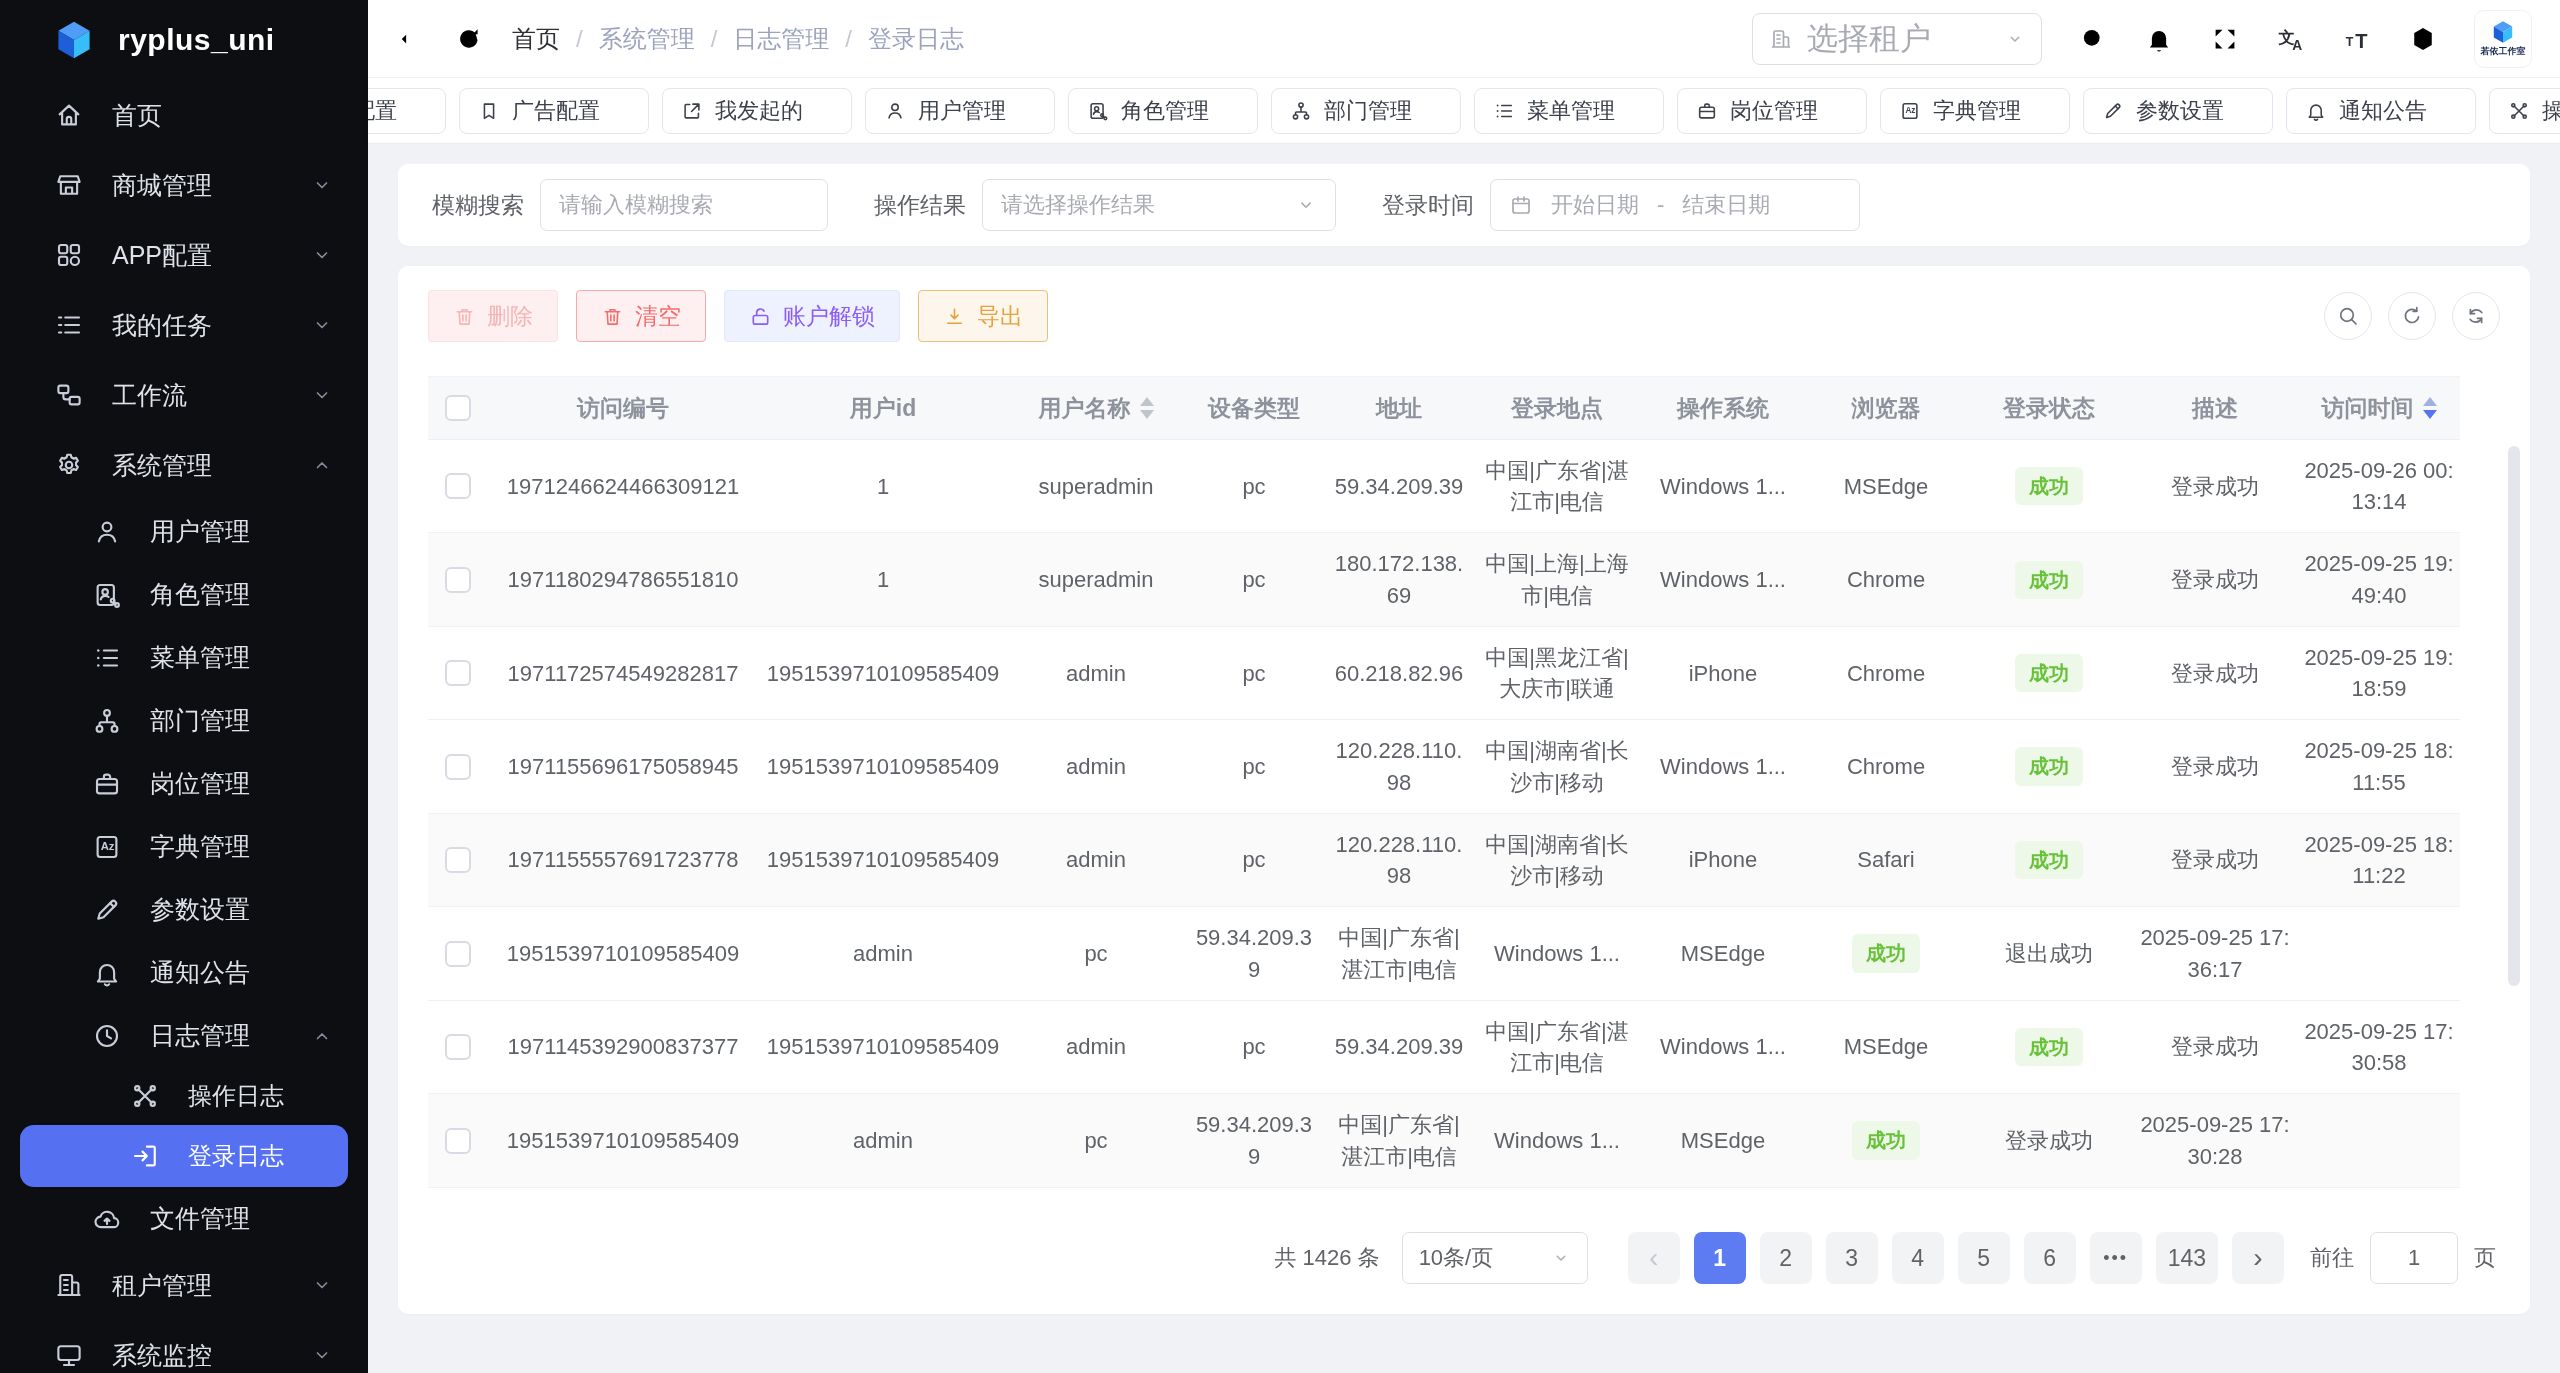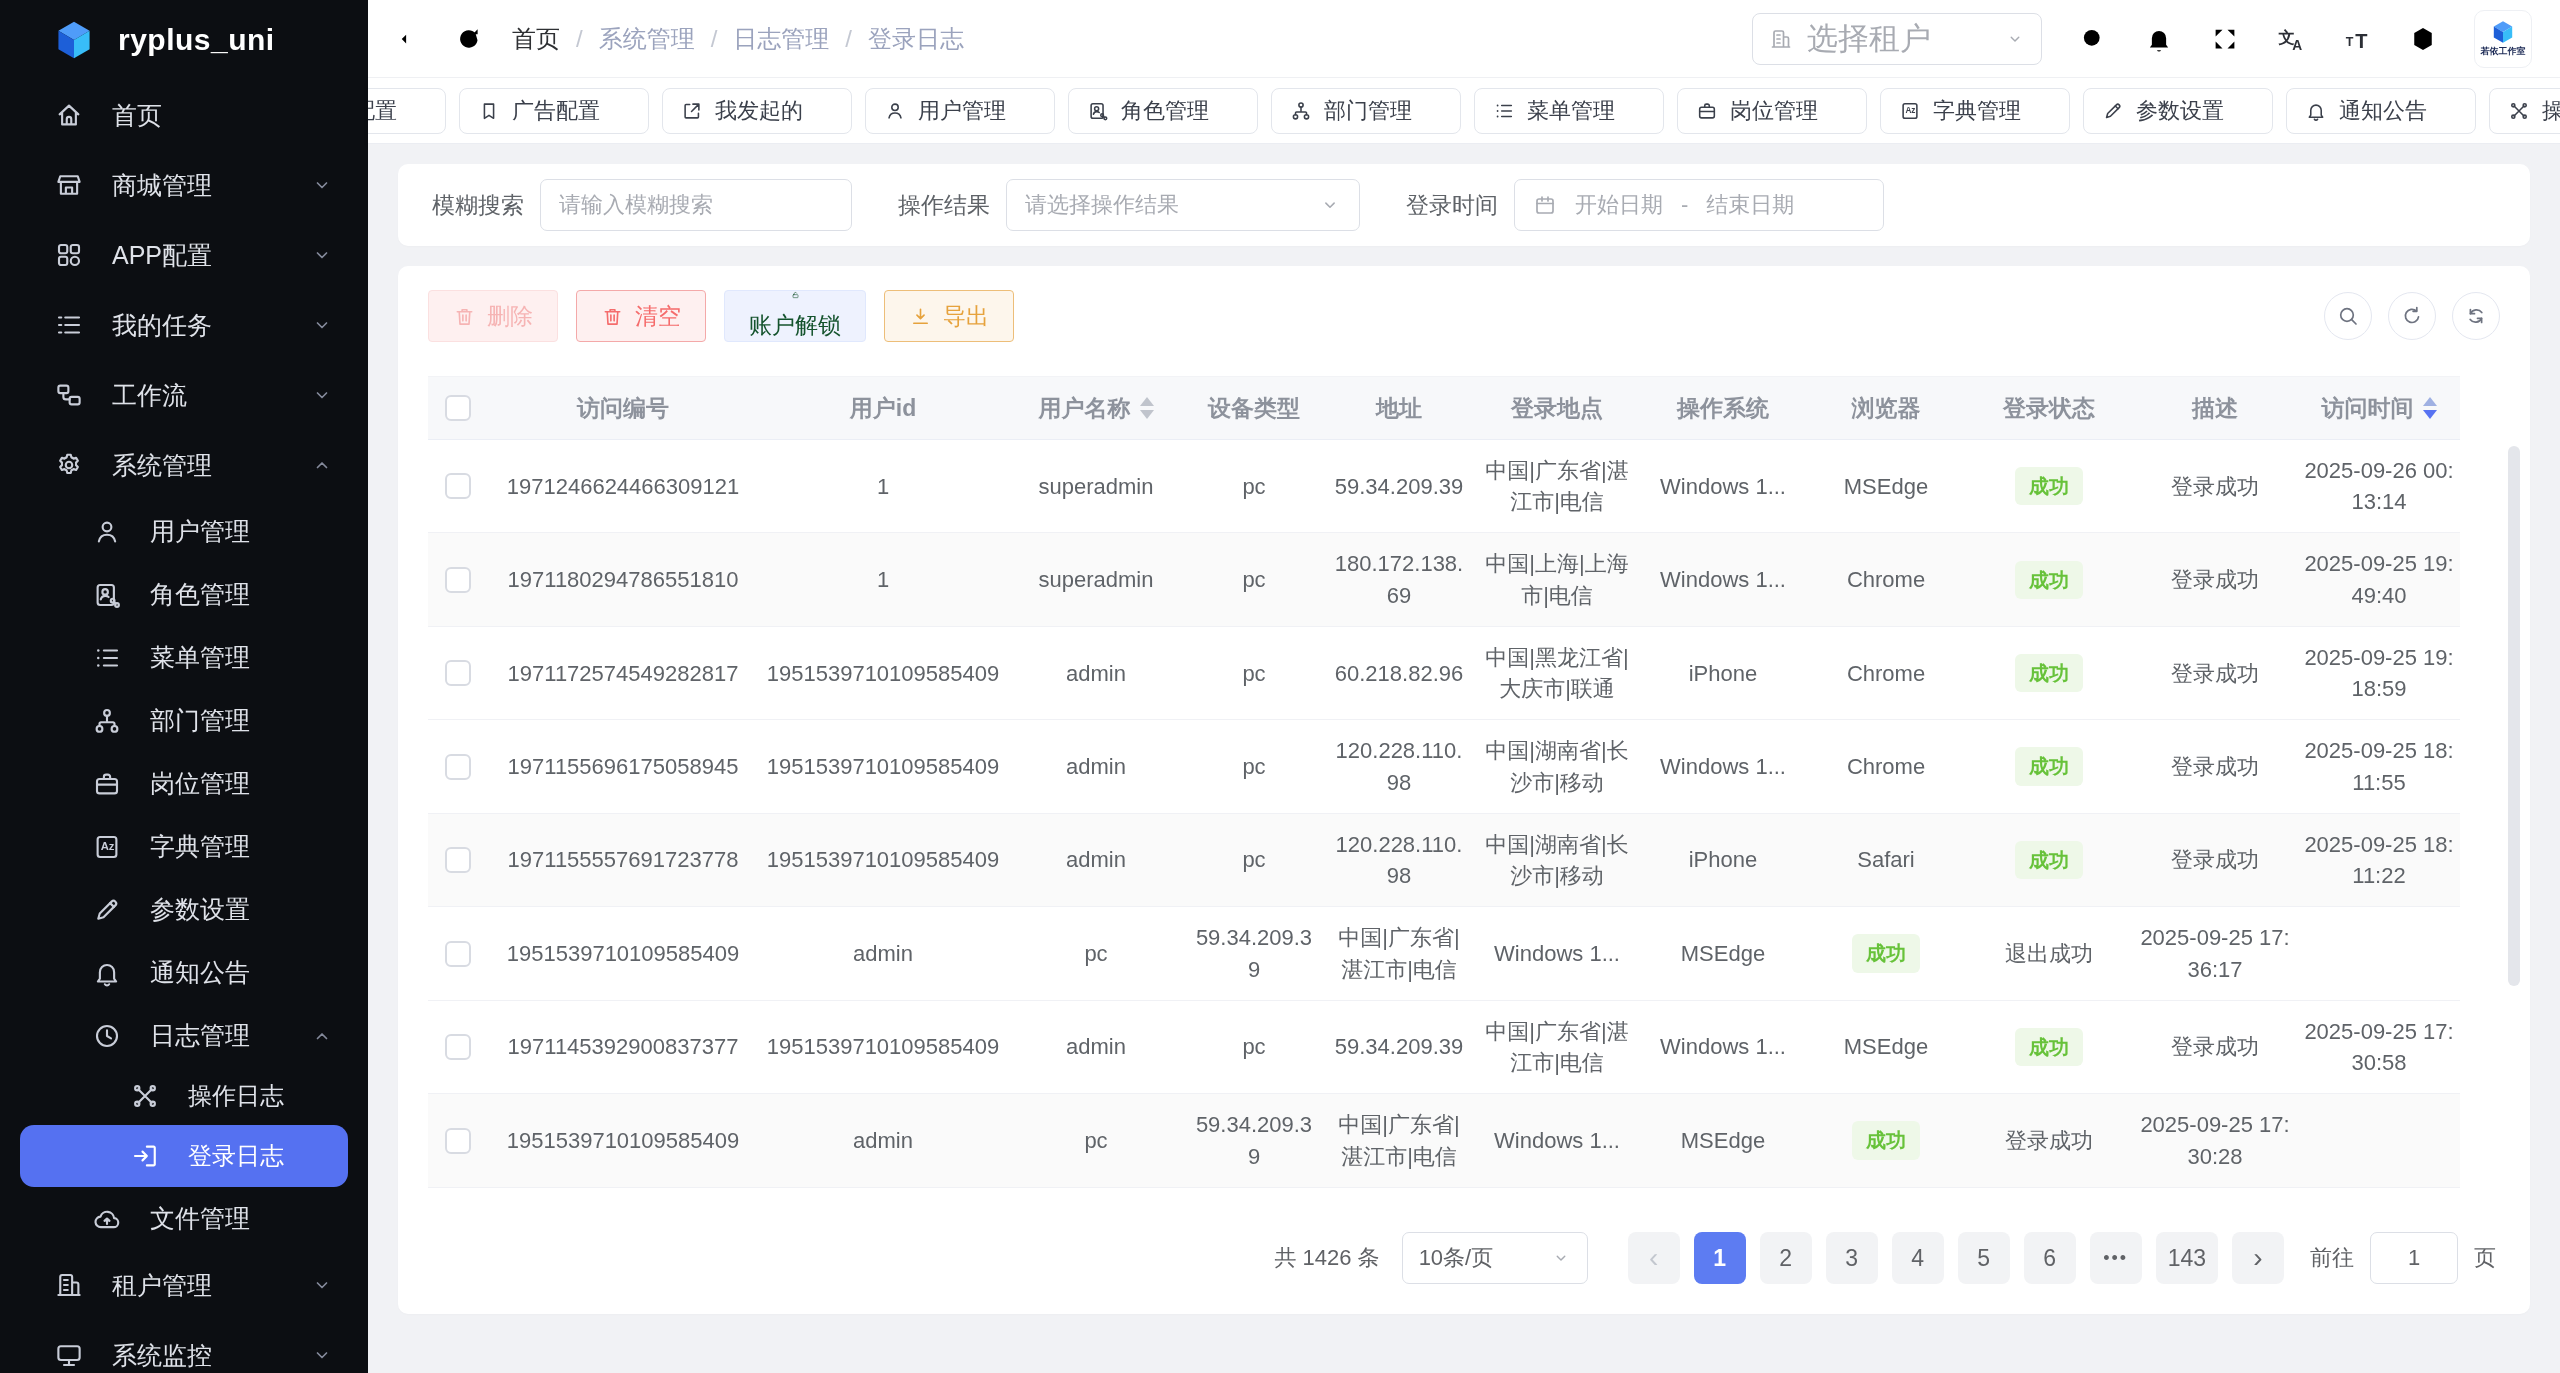--- a/index.html
+++ b/index.html
@@ -45,37 +45,37 @@
   .chip .x { width:18px; height:18px; color:#9aa0ab; }
   .chip.partial { margin-left:-34px; }
 
   
   .page { flex:1; padding:20px 30px 0; background:#f1f2f5; overflow:hidden; }
   .card { background:#ffffff; border-radius:10px; box-shadow:0 1px 2px rgba(0,0,0,.02); }
 
   .filter-card { display:flex; align-items:center; height:82px; padding:0 34px; margin-bottom:20px; }
   .f-label { font-size:23px; color:#5f6368; margin-right:16px; white-space:nowrap; }
   .f-box { height:52px; border:1px solid #dcdfe6; border-radius:7px; display:flex; align-items:center; padding:0 18px; color:#a8abb2; font-size:22px; background:#fff; }
-  .f-input { width:312px; margin-right:46px; }
+  .f-input { width:288px; margin-right:46px; }
   .f-input input { border:none; outline:none; width:100%; font-size:22px; color:#606266; font-family:inherit; }
   .f-input input::placeholder { color:#a8abb2; }
   .f-select { width:354px; margin-right:46px; cursor:pointer; }
   .f-select .ph { flex:1; }
   .f-select .chev { width:22px; height:22px; color:#a8abb2; }
   .f-date { width:370px; gap:18px; cursor:pointer; }
   .f-date .ic { width:24px; height:24px; flex:none; }
   .f-date .sep { color:#a8abb2; }
 
   .table-card { height:1048px; padding:24px 30px 0; display:flex; flex-direction:column; position:relative; }
   .tbar { display:flex; align-items:center; margin-bottom:34px; }
   .btn { height:52px; display:inline-flex; align-items:center; gap:11px; padding:0 24px; border-radius:4px; font-size:23px; border:1px solid transparent; margin-right:18px; cursor:pointer; background:none; font-family:inherit; }
   .btn .ic { width:23px; height:23px; }
   .btn.danger-dis { background:#fef0f0; border-color:#fbe0e0; color:#f6b4b4; }
   .btn.danger { background:#fef0f0; border-color:#f4a9a9; color:#f56c6c; }
-  .btn.primary-dis { background:#eef2fe; border-color:#e0e8fd; color:#14532d;flex-direction:column; }
+  .btn.primary-dis { background:#eef2fe; border-color:#e0e8fd; color:#8b5cf6; }
   .btn.warning { background:#fdf6ec; border-color:#edbe79; color:#e6a23c; }
   .rbtns { margin-left:auto; display:flex; align-items:center; }
   .rbtn { width:48px; height:48px; border-radius:50%; border:1px solid #e4e7f0; background:#fff; display:flex; align-items:center; justify-content:center; color:#6e7380; margin-left:16px; cursor:pointer; }
   .rbtn .ic { width:24px; height:24px; }
 
   .grid { display:grid; grid-template-columns:60px 270px 250px 176px 140px 150px 166px 166px 160px 166px 166px 162px; width:2032px; }
   .thead { background:#f7f8fa; border-top:1px solid #f2f3f6; border-bottom:1px solid #ebeef5; height:64px; align-items:center; color:#8d929c; font-weight:700; font-size:23px; }
   .thead > div { display:flex; align-items:center; justify-content:center; text-align:center; }
   .tr { border-bottom:1px solid #f0f1f5; font-size:22px; color:#5f6368; align-items:center; background:#fff; }
   .tr.stripe { background:#fafafa; }

